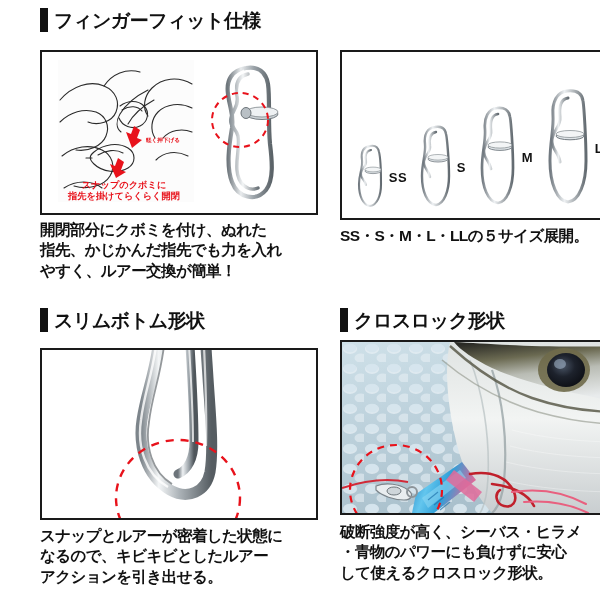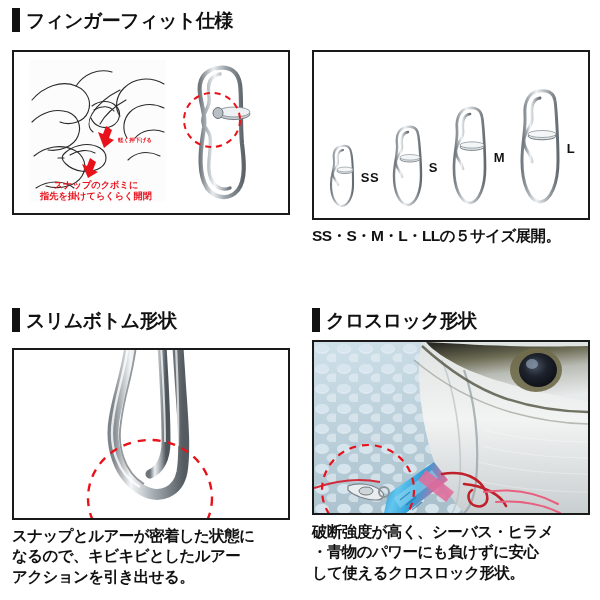--- a/index.html
+++ b/index.html
@@ -9,20 +9,21 @@
     background:#ffffff;
     font-family:"Liberation Sans","DejaVu Sans",sans-serif;
     overflow:hidden;
     position:relative;
   }
   .grid{
     position:absolute;inset:0;
     display:grid;
     grid-template-columns:300px 300px;
     grid-template-rows:300px 300px;
+    padding-left:28px;
   }
   .panel{position:relative;box-sizing:border-box;}
   .panel-inner{position:absolute;left:12px;right:10px;top:0;bottom:0;}
 
   
   .heading{
     display:flex;align-items:center;
     height:34px;padding-top:6px;
     box-sizing:border-box;
   }
@@ -173,20 +174,23 @@
               <ellipse cx="46" cy="59" rx="5" ry="5.5" fill="#b9c0c5" stroke="#6c7479" stroke-width="1"></ellipse>
             </g>
 
             <path d="M44 16 C36 20 33 28 35 38" fill="none" stroke="#ffffff" stroke-width="1.1" opacity="0.85"></path>
 
             <ellipse cx="40" cy="66" rx="28" ry="27" fill="none" stroke="#e8121b" stroke-width="2" stroke-dasharray="6 5"></ellipse>
           </svg>
         </div>
       </div>
 
+      <div class="caption cap-tl">開閉部分にクボミを付け、ぬれた
+指先、かじかんだ指先でも力を入れ
+やすく、ルアー交換が簡単！</div>
     </div>
   </div>
 
   <div class="panel">
     <div class="panel-inner">
 
 
       <div class="figbox box-tr">
         <div class="sizes">
 

